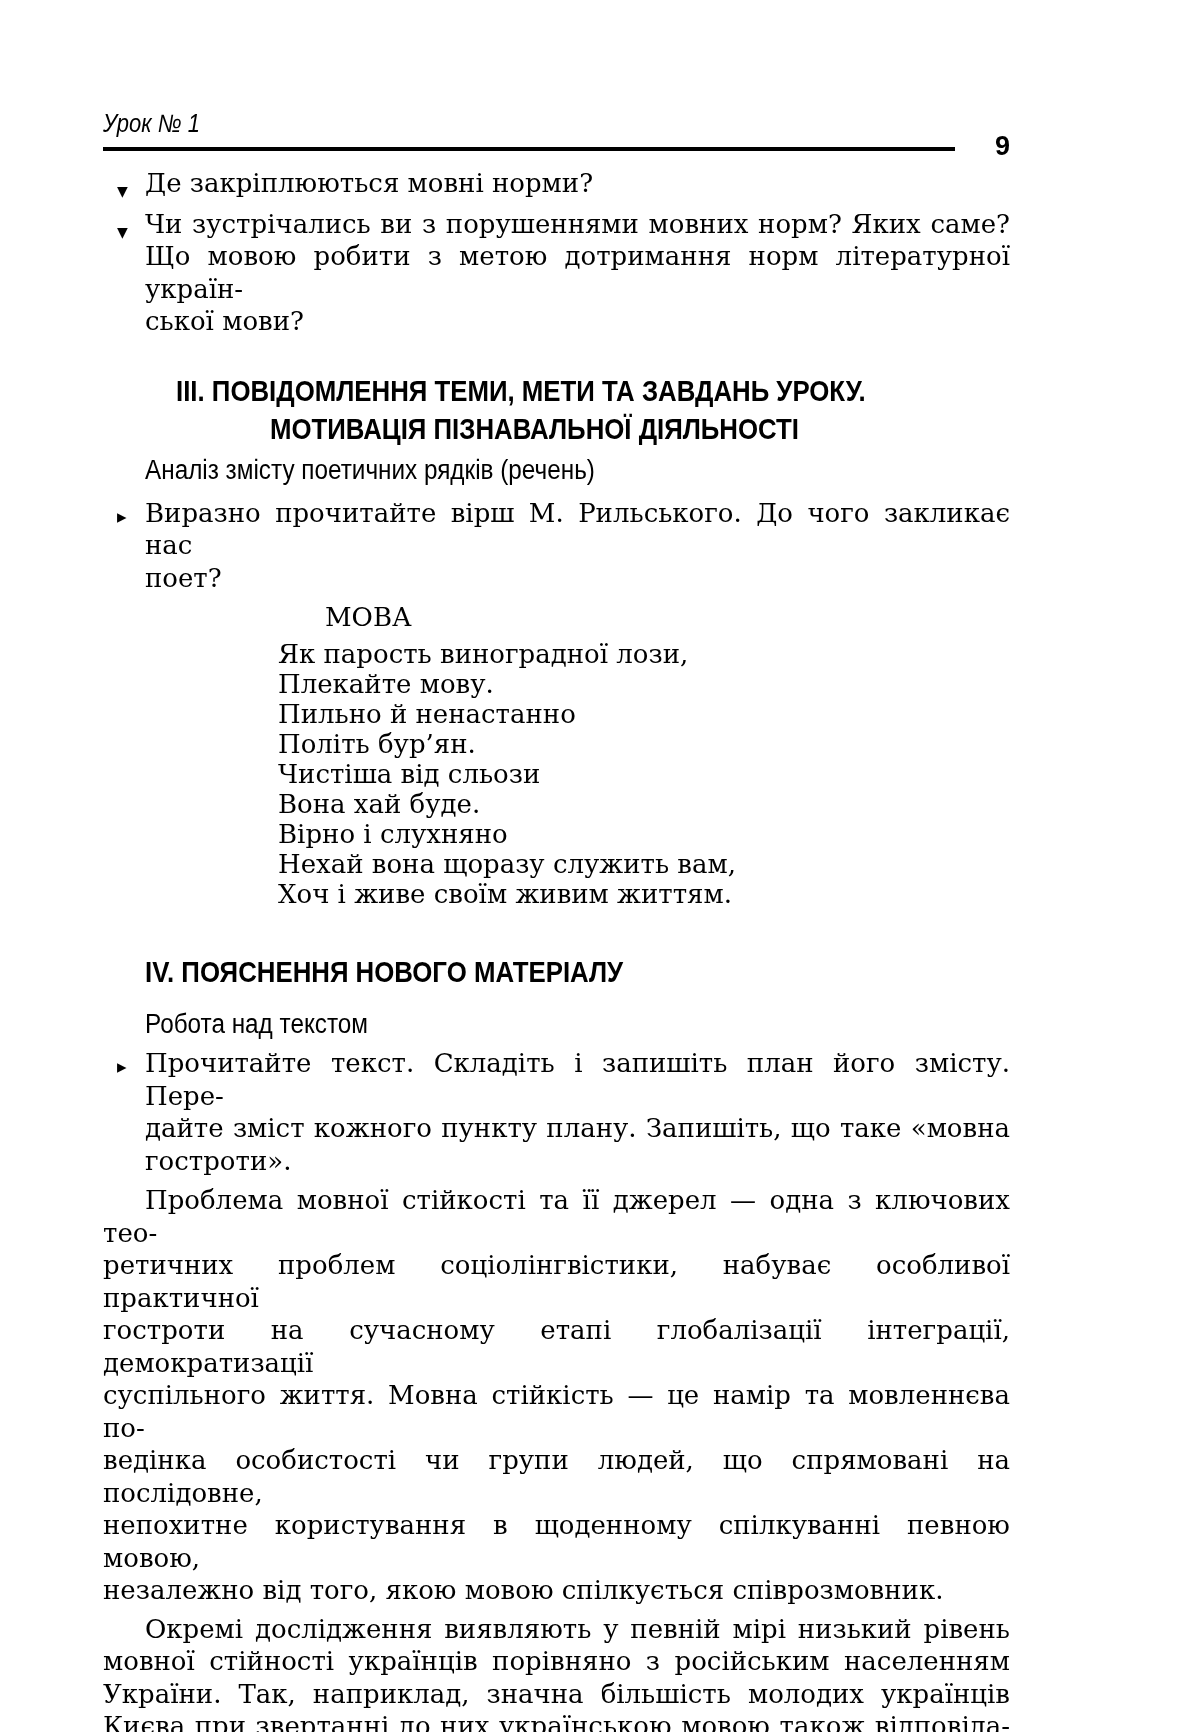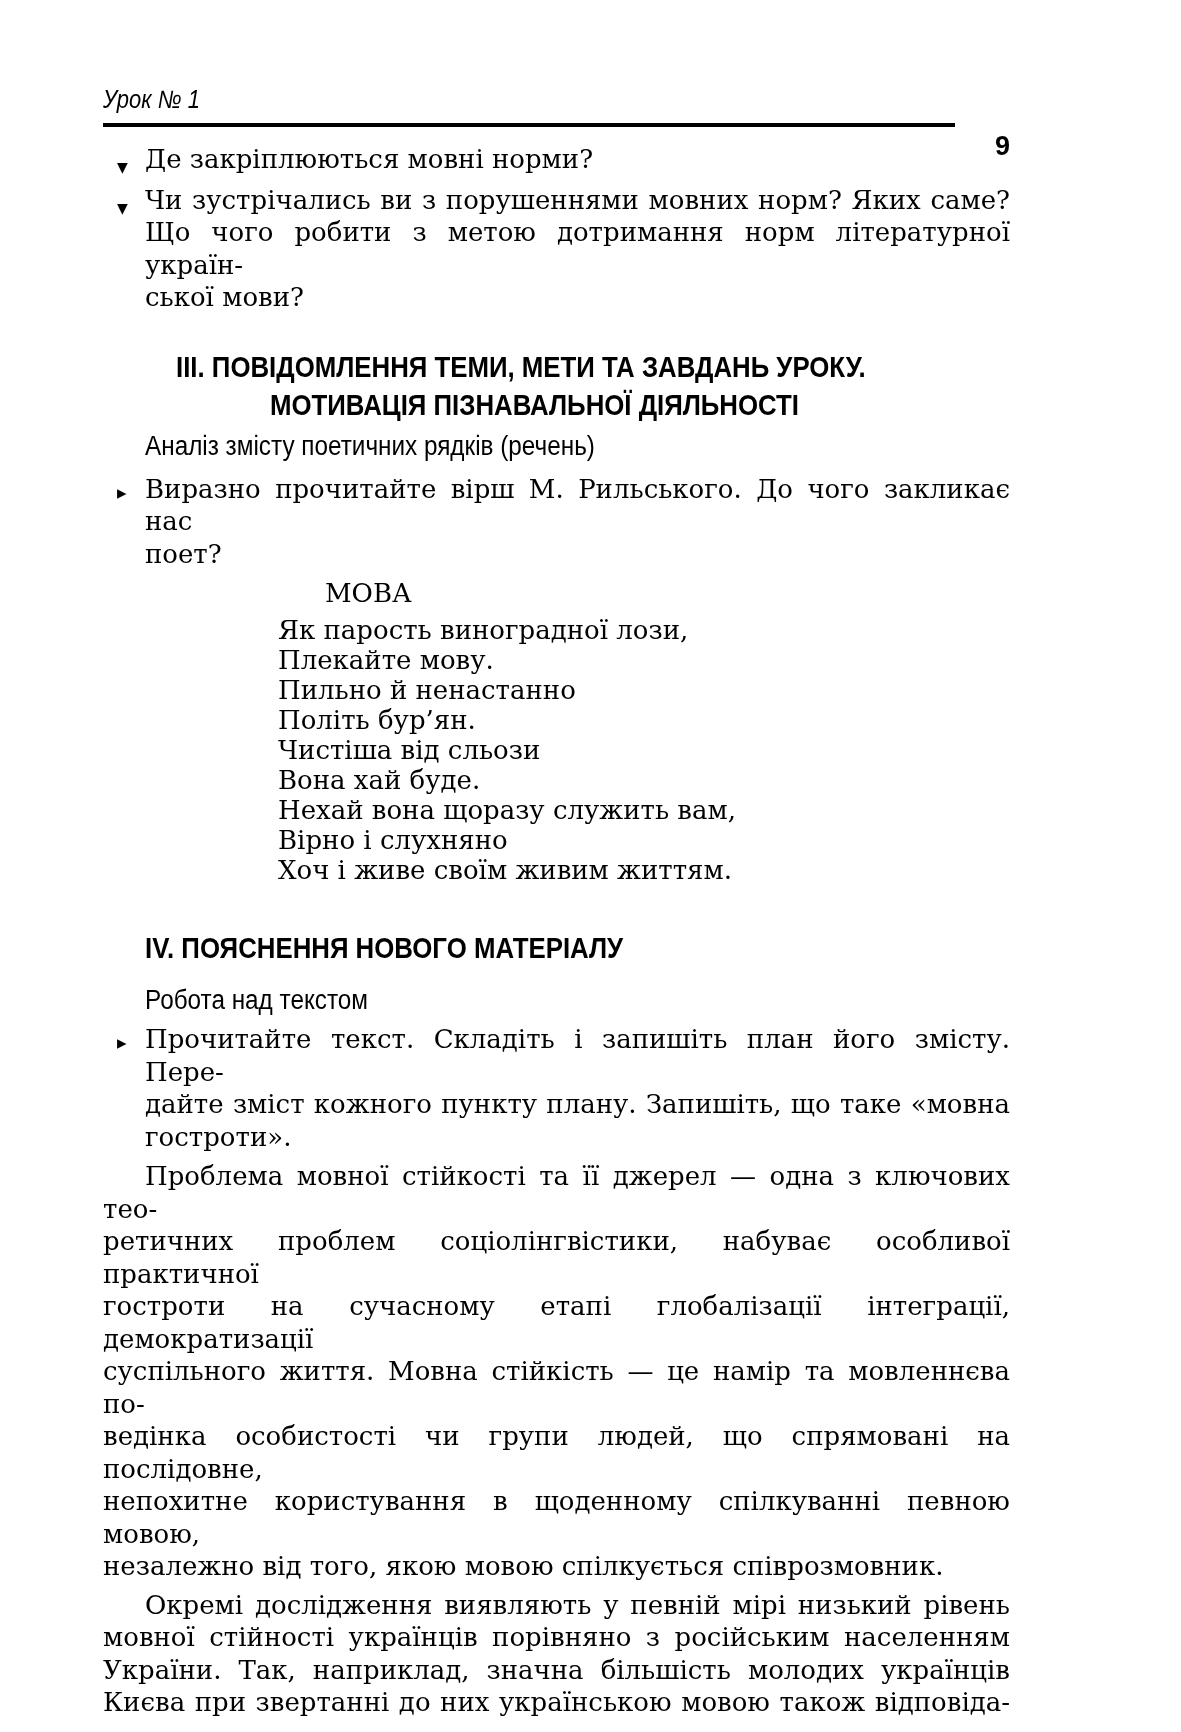--- a/index.html
+++ b/index.html
@@ -16,21 +16,21 @@
   .content {
     position: absolute;
     left: 103px;
     top: 0;
     width: 907px;
   }
 
   
   .runhead {
     position: relative;
-    padding-top: 85px;
+    padding-top: 109px;
     height: 34px;
   }
   .lesson-label {
     display: inline-block;
     font-family: "Liberation Sans", "DejaVu Sans", sans-serif;
     font-style: italic;
     font-size: 25px;
     transform: scaleX(0.88);
     transform-origin: 0 50%;
     white-space: nowrap;
@@ -129,21 +129,21 @@
       <div class="bullet-item">
         <span class="bullet-marker q-marker">▼</span>
         <div class="bullet-body">
           <div class="ll">Де закріплюються мовні норми?</div>
         </div>
       </div>
       <div class="bullet-item">
         <span class="bullet-marker q-marker">▼</span>
         <div class="bullet-body">
           <div class="jl">Чи зустрічались ви з порушеннями мовних норм? Яких саме?</div>
-          <div class="jl">Що чого робити з метою дотримання норм літературної україн-</div>
+          <div class="jl">Що мовою робити з метою дотримання норм літературної україн-</div>
           <div class="ll">ської мови?</div>
         </div>
       </div>
     </div>
 
     <div class="sec-heading sec3-heading-block">
       <span class="cond">III. ПОВІДОМЛЕННЯ ТЕМИ, МЕТИ ТА ЗАВДАНЬ УРОКУ.</span><br>
       <span class="cond">МОТИВАЦІЯ ПІЗНАВАЛЬНОЇ ДІЯЛЬНОСТІ</span>
     </div>
 
@@ -160,22 +160,22 @@
     </div>
 
     <div class="poem-block poem-wrap">
       <div class="poem-title">МОВА</div>
       <div>Як парость виноградної лози,</div>
       <div>Плекайте мову.</div>
       <div>Пильно й ненастанно</div>
       <div>Політь бур’ян.</div>
       <div>Чистіша від сльози</div>
       <div>Вона хай буде.</div>
+      <div>Вірно і слухняно</div>
       <div>Нехай вона щоразу служить вам,</div>
-      <div>Вірно і слухняно</div>
       <div>Хоч і живе своїм живим життям.</div>
     </div>
 
     <div class="sec-heading sec4-heading-block">
       <span class="cond">IV. ПОЯСНЕННЯ НОВОГО МАТЕРІАЛУ</span>
     </div>
 
     <div class="sub-heading sec4-subheading">
       <span class="cond2">Робота над текстом</span>
     </div>

